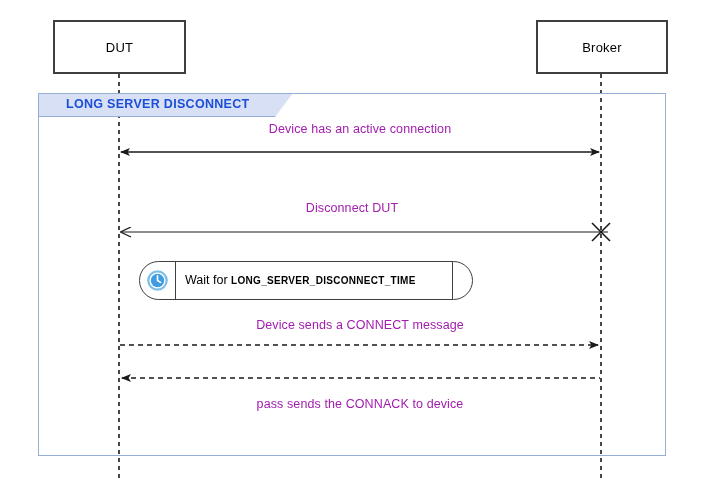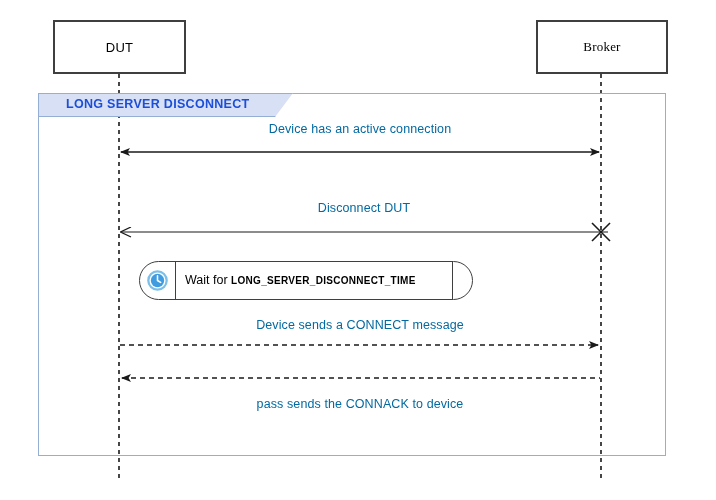--- a/index.html
+++ b/index.html
@@ -35,21 +35,21 @@
     background: #ffffff;
     box-sizing: border-box;
     display: flex;
     align-items: center;
     justify-content: center;
     font-size: 13px;
     color: #000;
     letter-spacing: 0.2px;
   }
   #participant-dut { left: 53px; top: 20px; width: 133px; height: 54px; }
-  #participant-broker { left: 536px; top: 20px; width: 132px; height: 54px; font-family: Liberation Serif, serif; }
+  #participant-broker { left: 536px; top: 20px; width: 132px; height: 54px; }
 
   
   #fragment-frame {
     position: absolute;
     left: 38px;
     top: 93px;
     width: 628px;
     height: 363px;
     border: 1.5px solid #94aed4;
     box-sizing: border-box;
@@ -81,21 +81,21 @@
     font-weight: bold;
     letter-spacing: 0.3px;
     color: #1d4ed8;
     white-space: nowrap;
   }
 
   
   .msg-label {
     position: absolute;
     font-size: 12.5px;
-    color: #0369a1;
+    color: #a21caf;
     white-space: nowrap;
     text-align: center;
     transform: translateX(-50%);
     letter-spacing: 0.1px;
   }
 
   
   #wait-box {
     position: absolute;
     left: 139px;
@@ -188,21 +188,21 @@
     <span>Broker</span>
   </div>
 
   <div id="fragment-frame"></div>
   <div id="fragment-label">
     <div class="tabshape"></div>
     <div class="tabtext">LONG SERVER DISCONNECT</div>
   </div>
 
   <div class="msg-label" style="left:360px; top:122px;">Device has an active connection</div>
-  <div class="msg-label" style="left:364px; top:201px;">Disconnect DUT</div>
+  <div class="msg-label" style="left:352px; top:201px;">Disconnect DUT</div>
   <div class="msg-label" style="left:360px; top:318px;">Device sends a CONNECT message</div>
   <div class="msg-label" style="left:360px; top:397px;">pass sends the CONNACK to device</div>
 
   <div id="wait-box">
     <div class="shell"></div>
     <div class="divider left"></div>
     <div class="divider right"></div>
     <svg id="clock-icon" viewBox="0 0 24 24" xmlns="http://www.w3.org/2000/svg">
       <circle cx="12" cy="12" r="11" fill="#ffffff"></circle>
       <circle cx="12" cy="12" r="10.5" fill="none" stroke="#7cc0ea" stroke-width="2.6"></circle>

